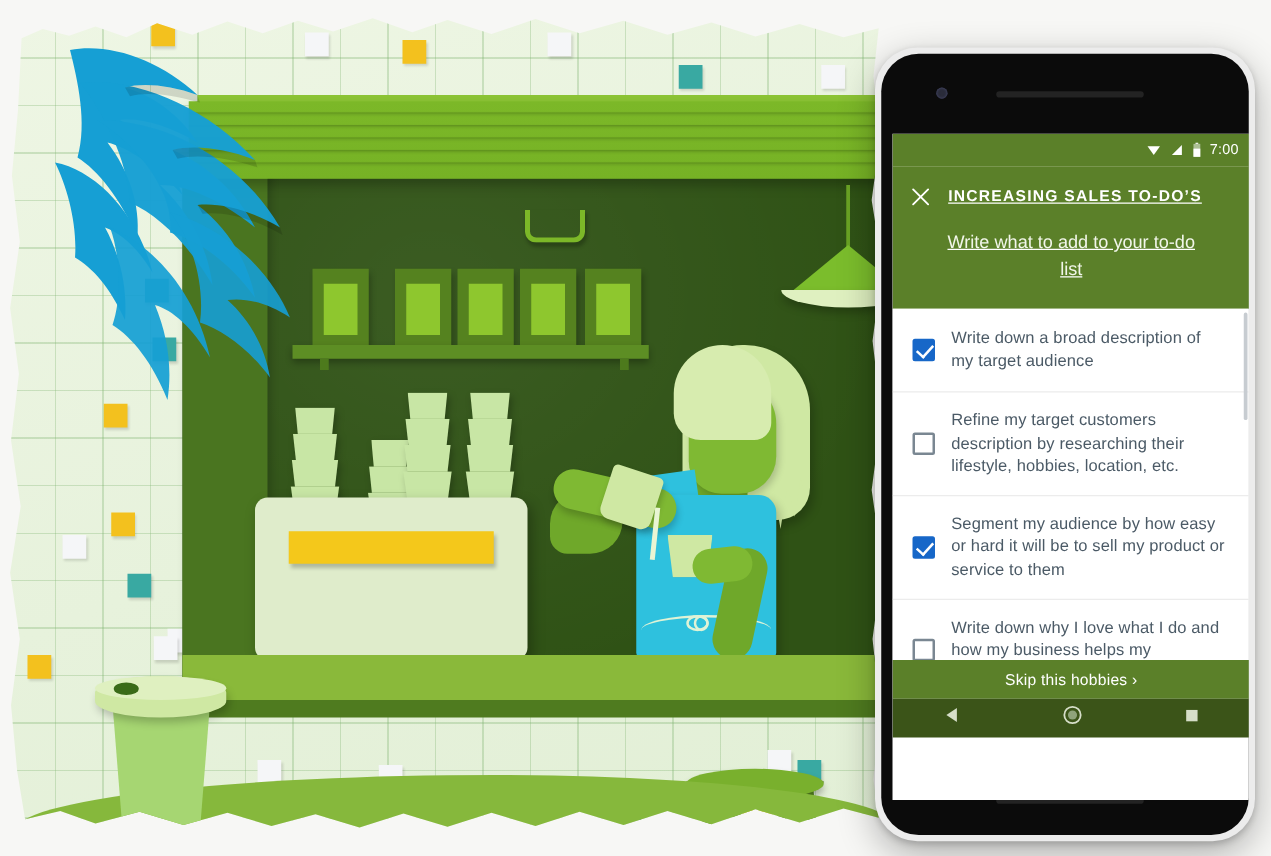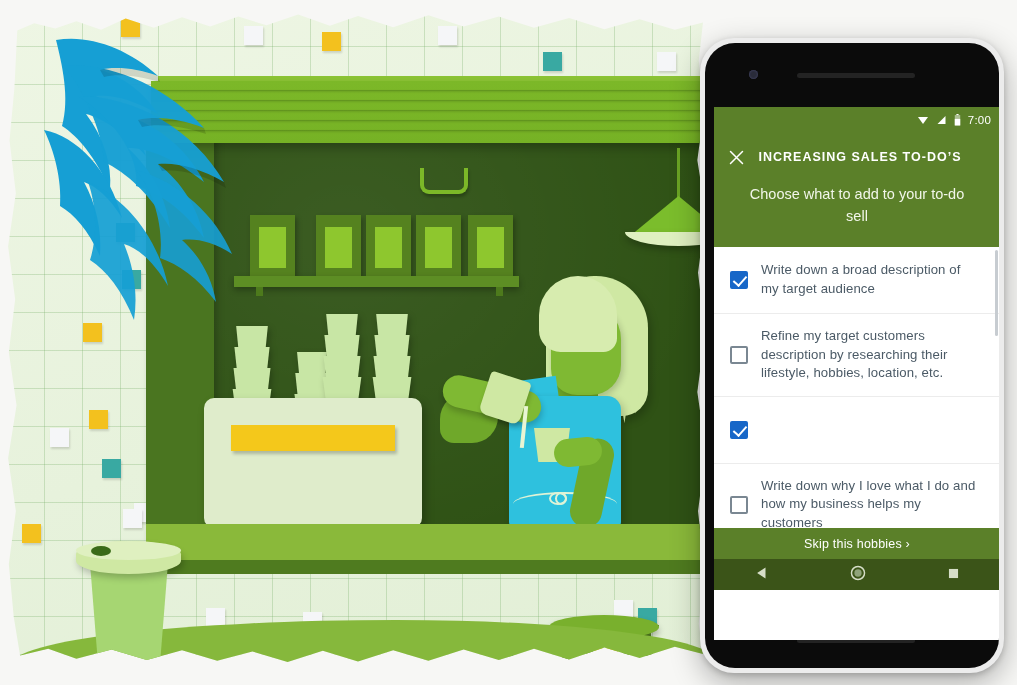--- a/index.html
+++ b/index.html
@@ -321,21 +321,21 @@
     display: flex; align-items: center; justify-content: flex-end;
     padding-right: 9px; gap: 7px;
   }
   .st-time { color: #fff; font-size: 11.5px; letter-spacing: .2px; }
   .ic-wifi { width: 12px; height: 10px; }
   .ic-sig  { width: 11px; height: 10px; }
   .ic-bat  { width: 7px;  height: 12px; }
 
   
   .appbar {
-    background: #5b8029; padding: 9px 0 20px 0; color: #fff;
+    background: #5b8029; padding: 9px 0 20px 0; color: #fff; text-decoration: underline;
   }
   .appbar-row { display: flex; align-items: center; height: 30px; }
   .close-btn {
     width: 44px; display: flex; align-items: center; justify-content: center;
     cursor: pointer;
   }
   .appbar-title {
     font-size: 12.5px; font-weight: bold; letter-spacing: 1.0px;
     color: #fff; padding-right: 38px; flex: 1; text-align: center;
   }
@@ -567,35 +567,36 @@
 
         <div class="appbar">
           <div class="appbar-row">
             <div class="close-btn">
               <svg width="15" height="15" viewBox="0 0 20 20">
                 <path d="M2 2 L18 18 M18 2 L2 18" stroke="#ffffff" stroke-width="2" stroke-linecap="round"></path>
               </svg>
             </div>
             <div class="appbar-title">INCREASING SALES TO-DO’S</div>
           </div>
-          <div class="appbar-sub">Choose what to add to your to-do sell</div>
+          <div class="appbar-sub">Write what to add to your to-do list</div>
         </div>
 
         <div class="list">
           <div id="todo-rows">
               <div class="row">
                 <div class="cb on"></div>
                 <div class="row-label">Write down a broad description of my target audience</div>
               </div>
               <div class="row">
                 <div class="cb"></div>
                 <div class="row-label">Refine my target customers description by researching their lifestyle, hobbies, location, etc.</div>
               </div>
               <div class="row">
                 <div class="cb on"></div>
+                <div class="row-label">Segment my audience by how easy or hard it will be to sell my product or service to them</div>
               </div>
               <div class="row">
                 <div class="cb"></div>
                 <div class="row-label">Write down why I love what I do and how my business helps my customers</div>
               </div>
             </div>
           <div class="scrollthumb"></div>
         </div>
 
         <div class="skipbar">

